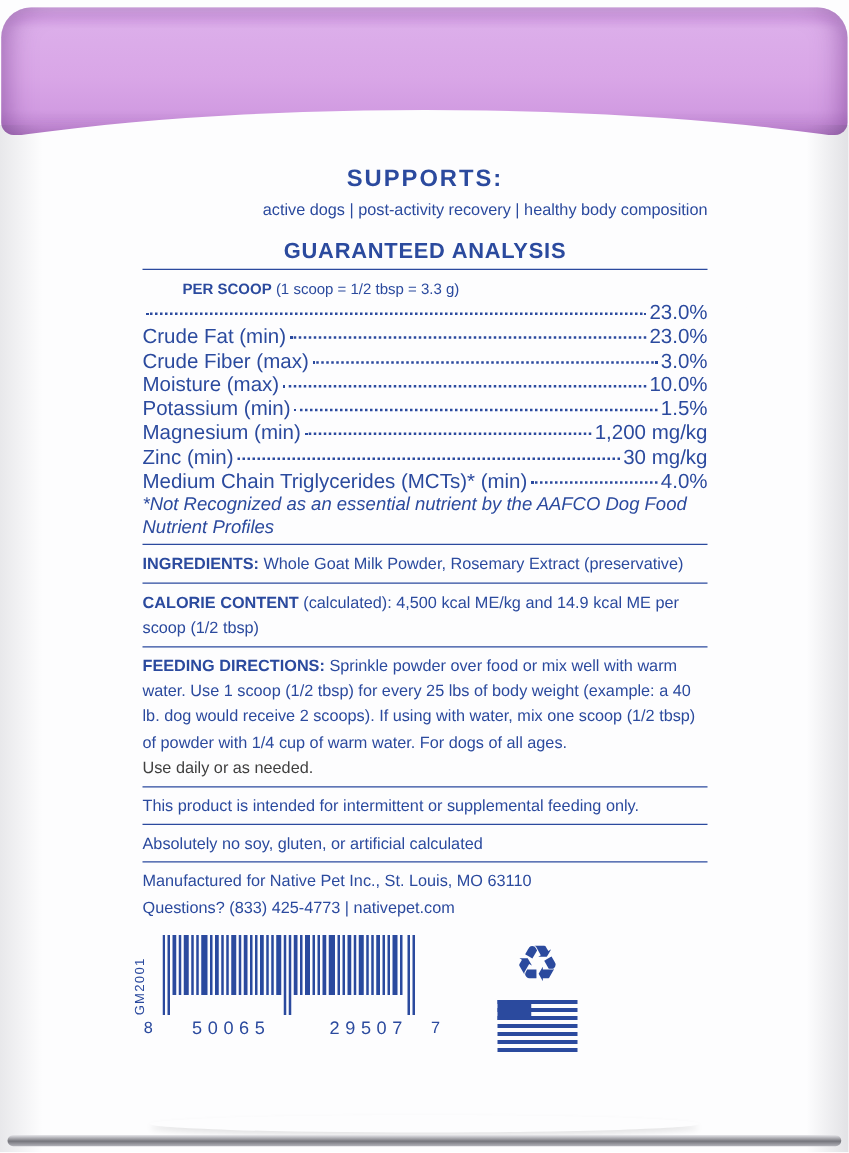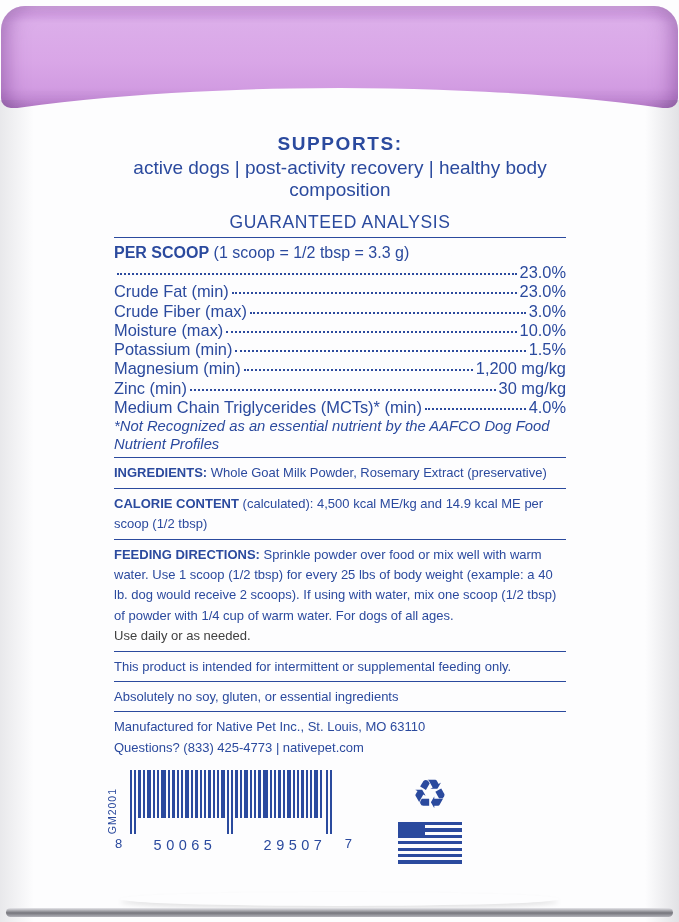--- a/index.html
+++ b/index.html
@@ -31,24 +31,24 @@
     position:absolute; bottom:16px; left:120px; right:120px; height:14px;
     border-radius:50%; box-shadow:0 3px 5px rgba(0,0,0,.10);
   }
   .base-band {
     position:absolute; bottom:5px; left:6px; right:6px; height:9px; border-radius:5px;
     background:linear-gradient(180deg,#e6e6ea,#75757c 55%,#b3b3ba);
   }
   
   .content { position:absolute; left:114px; top:132px; width:452px; }
   .h-supports { text-align:center; font-size:19px; font-weight:bold; letter-spacing:1.6px; line-height:23px; }
-  .sub { text-align:center; font-size:19px; line-height:22px; margin-top:2px; }
-  .ga-title { text-align:center; font-size:17.5px; font-weight:normal; letter-spacing:.6px; line-height:22px; margin-top:10px; }
+  .sub { text-align:right; font-size:13px; line-height:22px; margin-top:2px; }
+  .ga-title { text-align:center; font-size:17.5px; font-weight:bold; letter-spacing:.6px; line-height:22px; margin-top:10px; }
   .hr { border:none; border-top:1.7px solid #2b4a9e; margin:4px 0 5px; }
-  .per-scoop { font-size:16px; line-height:20px; white-space:nowrap; }
+  .per-scoop { font-size:12px; line-height:20px; white-space:nowrap;margin-left:32px; }
   .per-scoop b { font-weight:bold; }
   .rows { font-size:16.4px; }
   .row { display:flex; align-items:baseline; line-height:19.3px; }
   .row .name, .row .value { white-space:nowrap; }
   .leader { flex:1; min-width:10px; border-bottom:2px dotted #2b4a9e; margin:0 3px; transform:translateY(-3px); }
   .footnote { font-style:italic; font-size:14.8px; line-height:17.5px; margin-top:1px; }
   .para { font-size:13px; line-height:20.4px; }
   .para .lbl { font-weight:bold; }
   .highlight { display:block; color:#404040; }
   
@@ -154,21 +154,21 @@
     <div class="para">
       <span class="lbl">FEEDING DIRECTIONS:</span>
       <span>Sprinkle powder over food or mix well with warm water. Use 1 scoop (1/2 tbsp) for every 25 lbs of body weight (example: a 40 lb. dog would receive 2 scoops). If using with water, mix one scoop (1/2 tbsp) of powder with 1/4 cup of warm water. For dogs of all ages.</span>
       <span class="highlight">Use daily or as needed.</span>
     </div>
     <hr class="hr">
 
     <div class="para">This product is intended for intermittent or supplemental feeding only.</div>
     <hr class="hr">
 
-    <div class="para">Absolutely no soy, gluten, or essential ingredients</div>
+    <div class="para">Absolutely no soy, gluten, or artificial calculated</div>
     <hr class="hr">
 
     <div class="para">
       <div>Manufactured for Native Pet Inc., St. Louis, MO 63110</div>
       <div>Questions? (833) 425-4773 | nativepet.com</div>
     </div>
 
     <div class="bottom-row">
       <div class="barcode-wrap">
         <span class="bc-code">GM2001</span>

